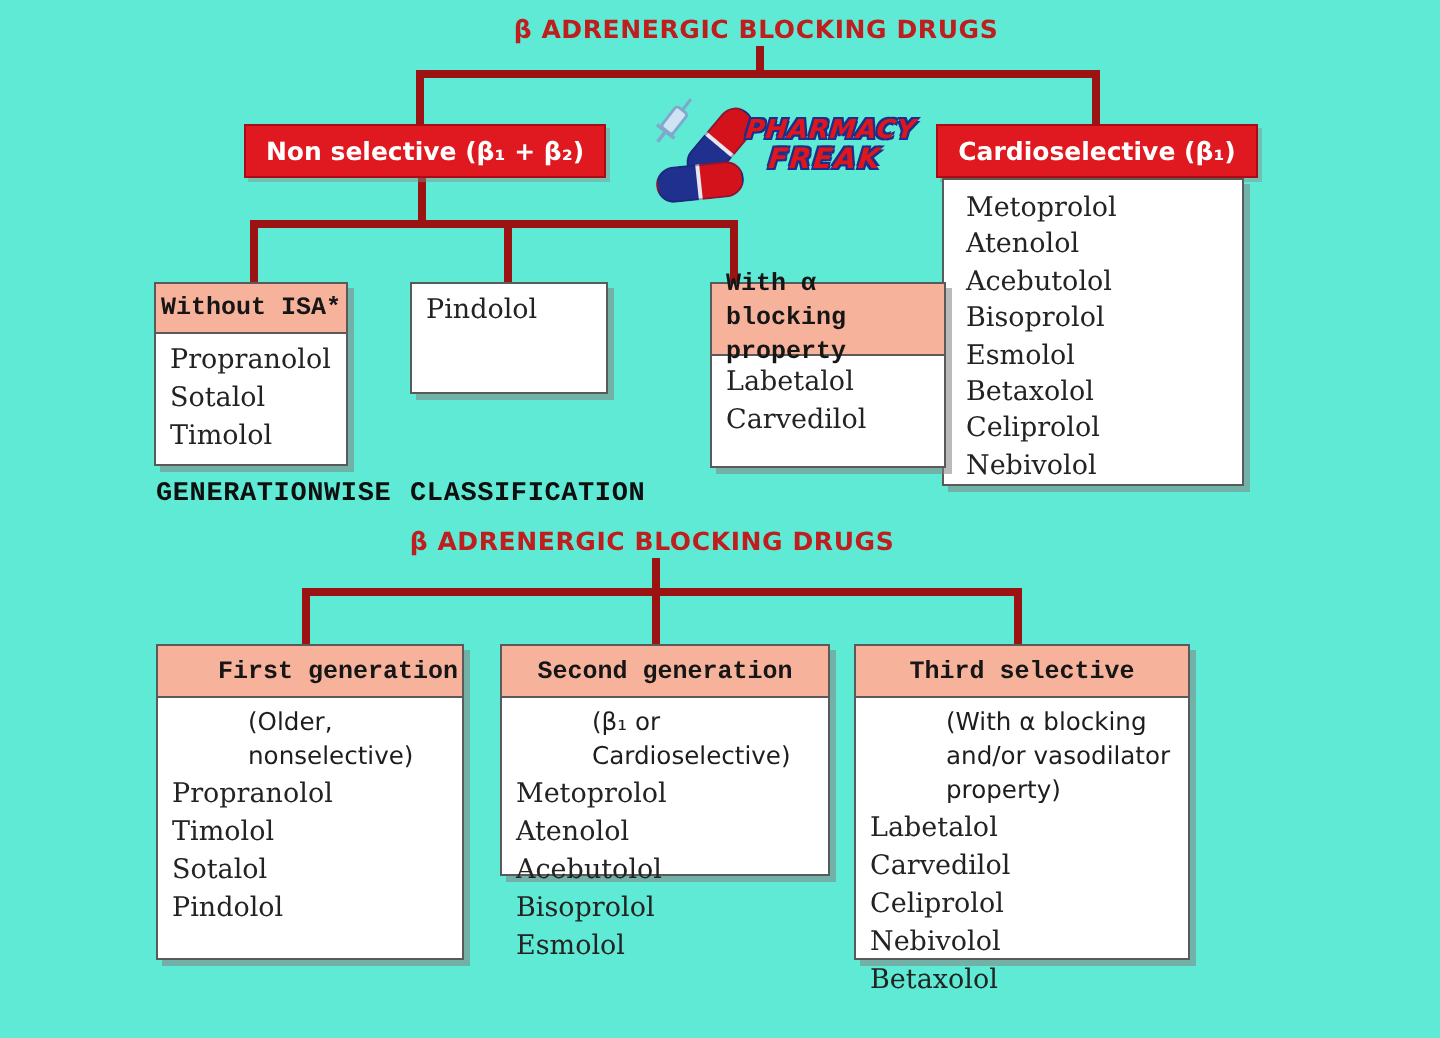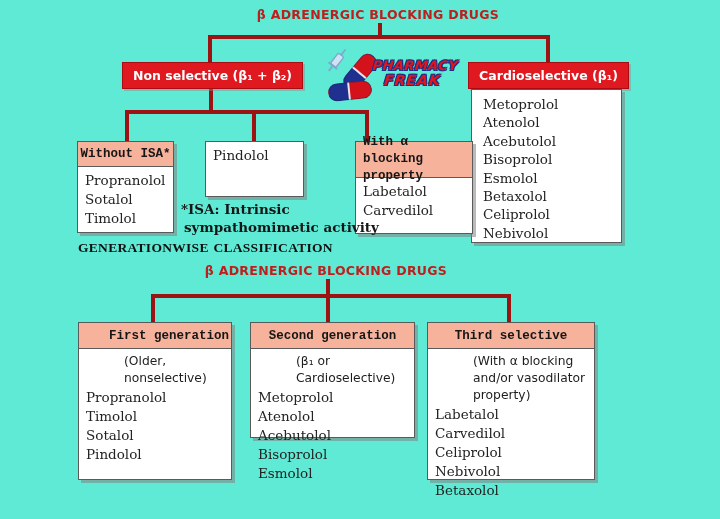--- a/index.html
+++ b/index.html
@@ -55,21 +55,21 @@
   .pinkbox .hd.left{justify-content:flex-start;text-align:left;padding-left:7px;line-height:1.35;}
   .pinkbox .bd{padding:4px 4px 0 7px;}
 
   .subtitle{font-family:"DejaVu Sans",sans-serif;font-size:12.3px;color:#1d1d1d;line-height:17px;margin-bottom:1px;margin-left:38px;}
 
   .isa-note{
     position:absolute;font-family:"DejaVu Serif",serif;font-weight:600;
     font-size:13.5px;color:#161616;line-height:17.5px;
   }
   .gen-heading{
-    position:absolute;font-family:Liberation Serif, serif;font-weight:700;
+    position:absolute;font-family:Liberation Mono, monospace;font-weight:700;
     font-size:13.5px;color:#0f0f0f;letter-spacing:.3px;word-spacing:1px;white-space:nowrap;
   }
 
   
   .logo{position:absolute;left:322px;top:46px;width:124px;height:60px;}
   .capsule{position:absolute;border-radius:10px;border:1px solid rgba(20,30,90,.35);}
   .caps-a{
     left:17px;top:17px;width:42px;height:18px;transform:rotate(-50deg);
     background:linear-gradient(90deg,#20308f 0 46%,#e7e7ef 46% 51%,#d4121c 51%);
   }
@@ -134,24 +134,20 @@
   </div>
 
   <div class="pinkbox" style="left:355px;top:141px;width:118px;height:93px;">
     <div class="hd left" style="height:36px;">With α blocking property</div>
     <div class="bd drugs">
       <div>Labetalol</div>
       <div>Carvedilol</div>
     </div>
   </div>
 
-  <div class="isa-note" style="left:181px;top:201px;">
-    <div>*ISA: Intrinsic</div>
-    <div style="margin-left:3px;">sympathomimetic activity</div>
-  </div>
 
   <div class="logo">
     <svg class="syringe" width="30" height="32" viewBox="0 0 30 32">
       <g transform="rotate(38 15 16)">
         <line x1="14" y1="1" x2="14" y2="8" stroke="#7fa8cc" stroke-width="1.6"></line>
         <rect x="10.5" y="8" width="7" height="13" rx="1.5" fill="#cfe3f2" stroke="#7fa8cc" stroke-width="1.4"></rect>
         <line x1="8.5" y1="21.5" x2="19.5" y2="21.5" stroke="#7fa8cc" stroke-width="1.8"></line>
         <line x1="14" y1="21.5" x2="14" y2="28" stroke="#7fa8cc" stroke-width="1.8"></line>
       </g>
     </svg>

